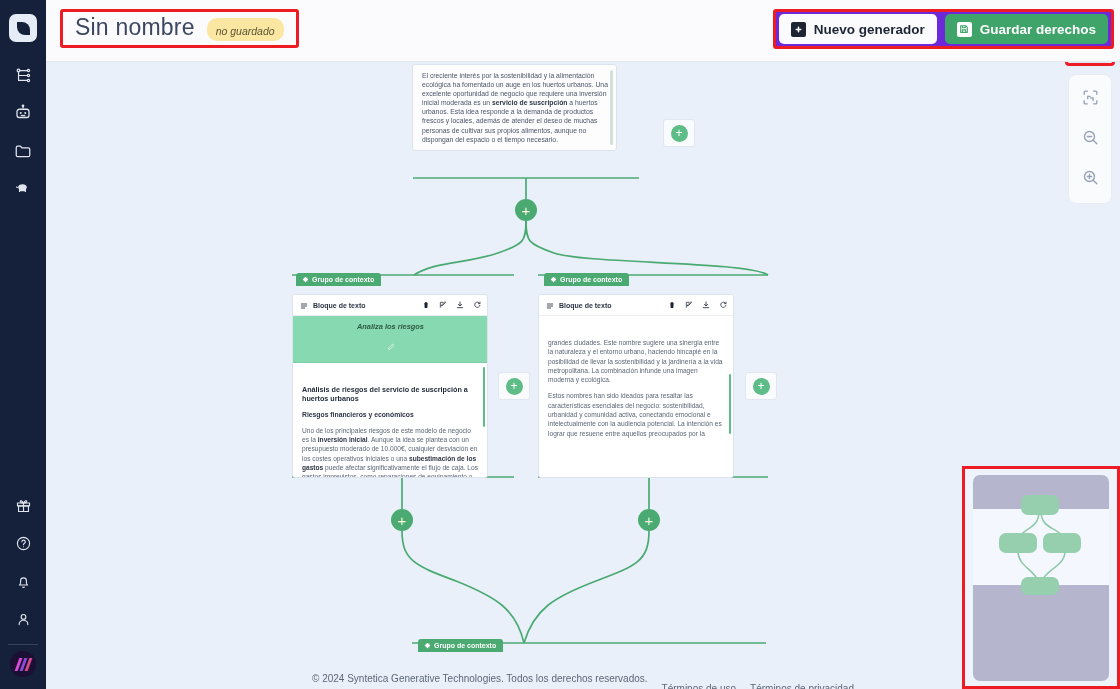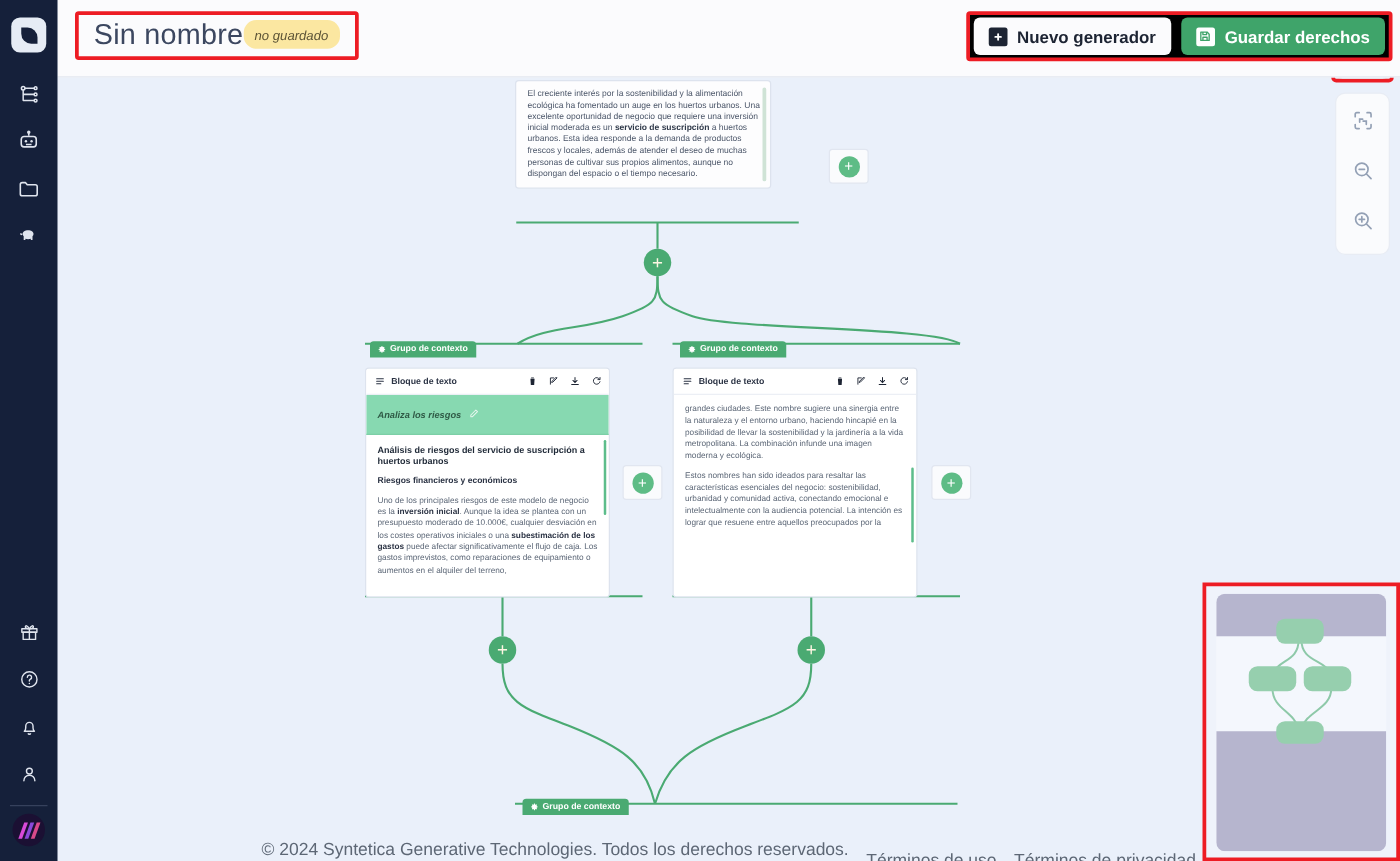--- a/index.html
+++ b/index.html
@@ -45,33 +45,33 @@
   #rail .logo-bottom i.c{background:#d94a8b;}
 
   
   #topbar{
     position:absolute;left:46px;top:0;right:0;height:61px;
     background:#fbfbfd;border-bottom:1px solid #e3e7ef;
     z-index:40;
   }
   #title-wrap{
     position:absolute;left:14px;top:9px;
-    display:flex;align-items:center;
+    display:flex;align-items:flex-end;gap:12px;
     border:3px solid #ed1c24;border-radius:3px;
     padding:2px 12px 4px 12px;background:#fbfbfd;
   }
   #doc-title{font-size:23px;color:#3c4760;letter-spacing:.2px;}
   #unsaved-badge{
     background:#fbe7a1;color:#5b5336;border-radius:10px;
     font-size:10.5px;font-style:italic;padding:7px 9px 4px 9px;white-space:nowrap;
   }
   #top-actions{
     position:absolute;right:6px;top:9px;
     display:flex;align-items:center;gap:8px;
-    border:3px solid #ed1c24;border-radius:3px;padding:2px 3px;background:#000000;
+    border:3px solid #ed1c24;border-radius:3px;padding:2px 3px;background:#6d28d9;
   }
   .btn{
     display:inline-flex;align-items:center;gap:8px;
     height:30px;padding:0 12px;border-radius:5px;border:none;
     font-size:13.5px;font-weight:bold;cursor:pointer;white-space:nowrap;
     font-family:"Liberation Sans", sans-serif;
   }
   .btn-light{background:#fbfbfd;color:#1d2433;}
   .btn-green{background:#3fa46a;color:#ffffff;}
   .ic-box{
@@ -127,24 +127,25 @@
     background:#fff;
   }
   .card-head .left{display:flex;align-items:center;gap:5px;}
   .card-head .title{font-size:7px;font-weight:bold;color:#2b3344;}
   .card-head .tools{display:flex;align-items:center;gap:9px;}
   .card-head .tools span{display:flex;}
   .card-prompt{
     background:#87d9b1;padding:6px 8px 7px 9px;
     display:flex;align-items:center;gap:6px;
     border-bottom:1px solid #7ccfa6;
+    flex-direction:column;
   }
   .card-prompt .ptext{font-size:7.4px;font-style:italic;color:#2f5a46;font-weight:bold;}
   .card-body{
-    position:relative;padding:7px 9px 0 9px;
+    position:relative;padding:22px 9px 0 9px;
   }
   .card-body h4{margin:0 0 6px 0;font-size:7.2px;line-height:9.4px;color:#1f2937;}
   .card-body h5{margin:0 0 7px 0;font-size:6.8px;line-height:9px;color:#2b3344;}
   .card-body p{margin:0 0 7px 0;font-size:6.6px;line-height:9.3px;color:#5b6676;}
   .card-body p b{color:#2b3344;}
   .card-body .vrail{
     position:absolute;right:2px;width:2.5px;background:#5dbd8b;border-radius:2px;
   }
 
   
@@ -190,21 +191,21 @@
     background:#f4f7fd;border-radius:7px;overflow:hidden;
   }
   #minimap .mask{position:absolute;background:#aaa9c5;opacity:.85;left:0;right:0;}
   #minimap svg{position:absolute;left:0;top:0;}
   .mm-node{position:absolute;background:#96cfae;border-radius:7px;}
 
   
   #footer{
     position:absolute;left:46px;right:0;bottom:0;height:21px;
     display:flex;align-items:center;justify-content:center;gap:14px;
-    font-size:14px;color:#5d6775;z-index:20;pointer-events:none;
+    font-size:10px;color:#5d6775;z-index:20;pointer-events:none;
   }
   #footer a{color:#5d6775;text-decoration:none;margin-top:19px;}
   #footer .links{display:flex;gap:14px;}
 </style>
 </head>
 <body>
 
 <div id="rail">
   <div class="logo-top">
     <div class="leaf"></div>

